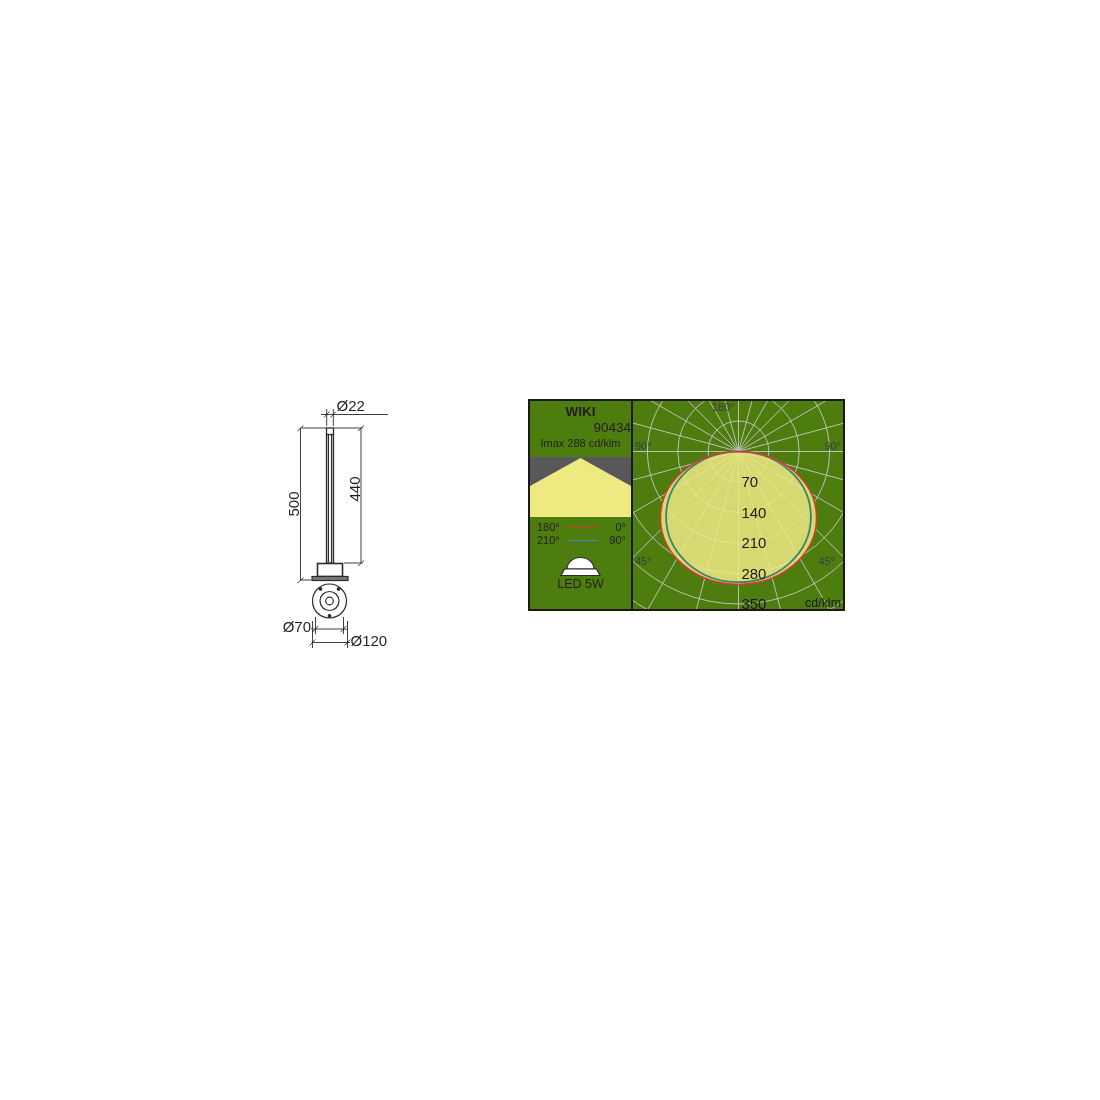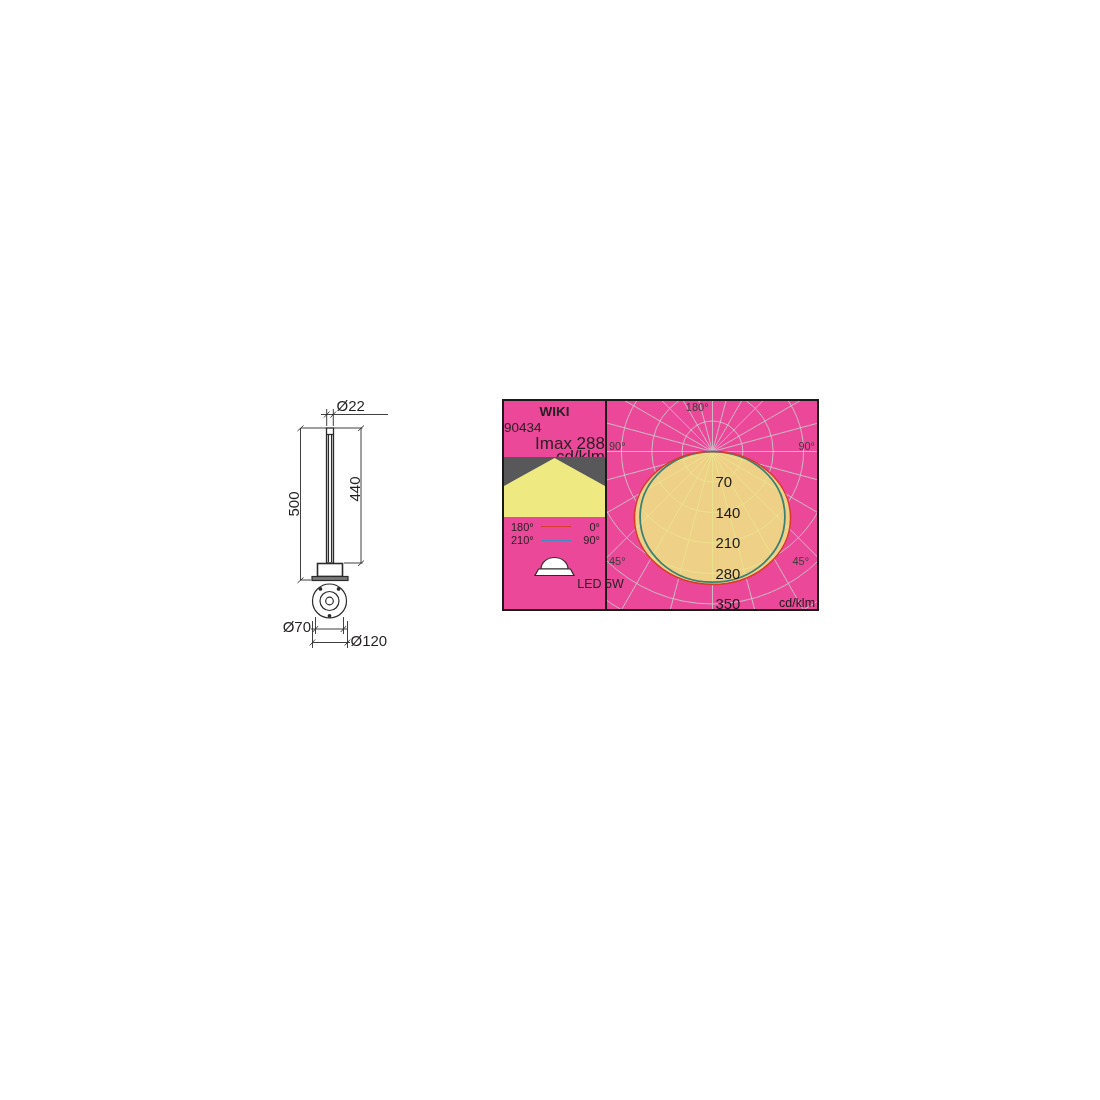--- a/index.html
+++ b/index.html
@@ -1,39 +1,39 @@
 <!DOCTYPE html>
 <html><head>
 <meta charset="utf-8">
 <style>
   html,body{margin:0;padding:0;background:#fff;}
   .canvas{position:relative;width:1100px;height:1100px;background:#fff;overflow:hidden;
           font-family:"Liberation Sans",sans-serif;color:#231f20;text-decoration:underline;}
   svg text{font-family:"Liberation Sans",sans-serif;}
 
   
-  .photo-panel{position:absolute;left:502px;top:399px;width:317px;height:212px;
-               border:2px solid #1a1a1a;box-sizing:border-box;display:flex;background:#ec4899;}
+  .photo-panel{position:absolute;left:528px;top:399px;width:317px;height:212px;
+               border:2px solid #1a1a1a;box-sizing:border-box;display:flex;background:#4d7c0f;}
   .info-cell{position:relative;width:103px;box-sizing:border-box;border-right:2px solid #1a1a1a;}
   .chart-cell{position:relative;flex:1;overflow:hidden;}
   .info-title{position:absolute;top:3px;left:0;width:100%;text-align:center;
               font-size:13.5px;font-weight:bold;line-height:15px;}
-  .info-code{position:absolute;top:19px;left:0;width:100%;text-align:left;
+  .info-code{position:absolute;top:19px;left:0;width:100%;text-align:right;
              font-size:13.5px;line-height:15px;}
-  .info-imax{position:absolute;top:36px;left:0;width:100%;text-align:right;
-             font-size:17px;line-height:13px;}
+  .info-imax{position:absolute;top:36px;left:0;width:100%;text-align:center;
+             font-size:11px;line-height:13px;}
   .beam-icon{position:absolute;top:56px;left:0;width:101px;height:60px;}
   .legend{position:absolute;top:119px;left:0;width:101px;box-sizing:border-box;
           padding:0 5px 0 7px;font-size:11px;}
   .legend-row{display:flex;align-items:center;height:13.5px;}
   .legend-left{width:27px;}
   .legend-right{width:26px;text-align:right;}
   .legend-line{flex:1;height:0;border-top:1.7px solid #888;margin:0 3px;}
   .led-icon{position:absolute;top:151px;left:28px;width:45px;height:25px;}
-  .led-label{position:absolute;top:176px;left:0;width:100%;text-align:center;font-size:12.5px;padding-left:46px;}
+  .led-label{position:absolute;top:176px;left:0;width:100%;text-align:center;font-size:12.5px;}
 </style>
 </head>
 <body>
 
 <div class="canvas">
 
   <svg style="position:absolute;left:268px;top:392px;" width="130" height="262" viewBox="268 392 130 262" fill="none" stroke="#2b2b2b" stroke-width="1">
 
     <g stroke-width="1.3">
       <rect x="326.5" y="428" width="7" height="135"></rect>

